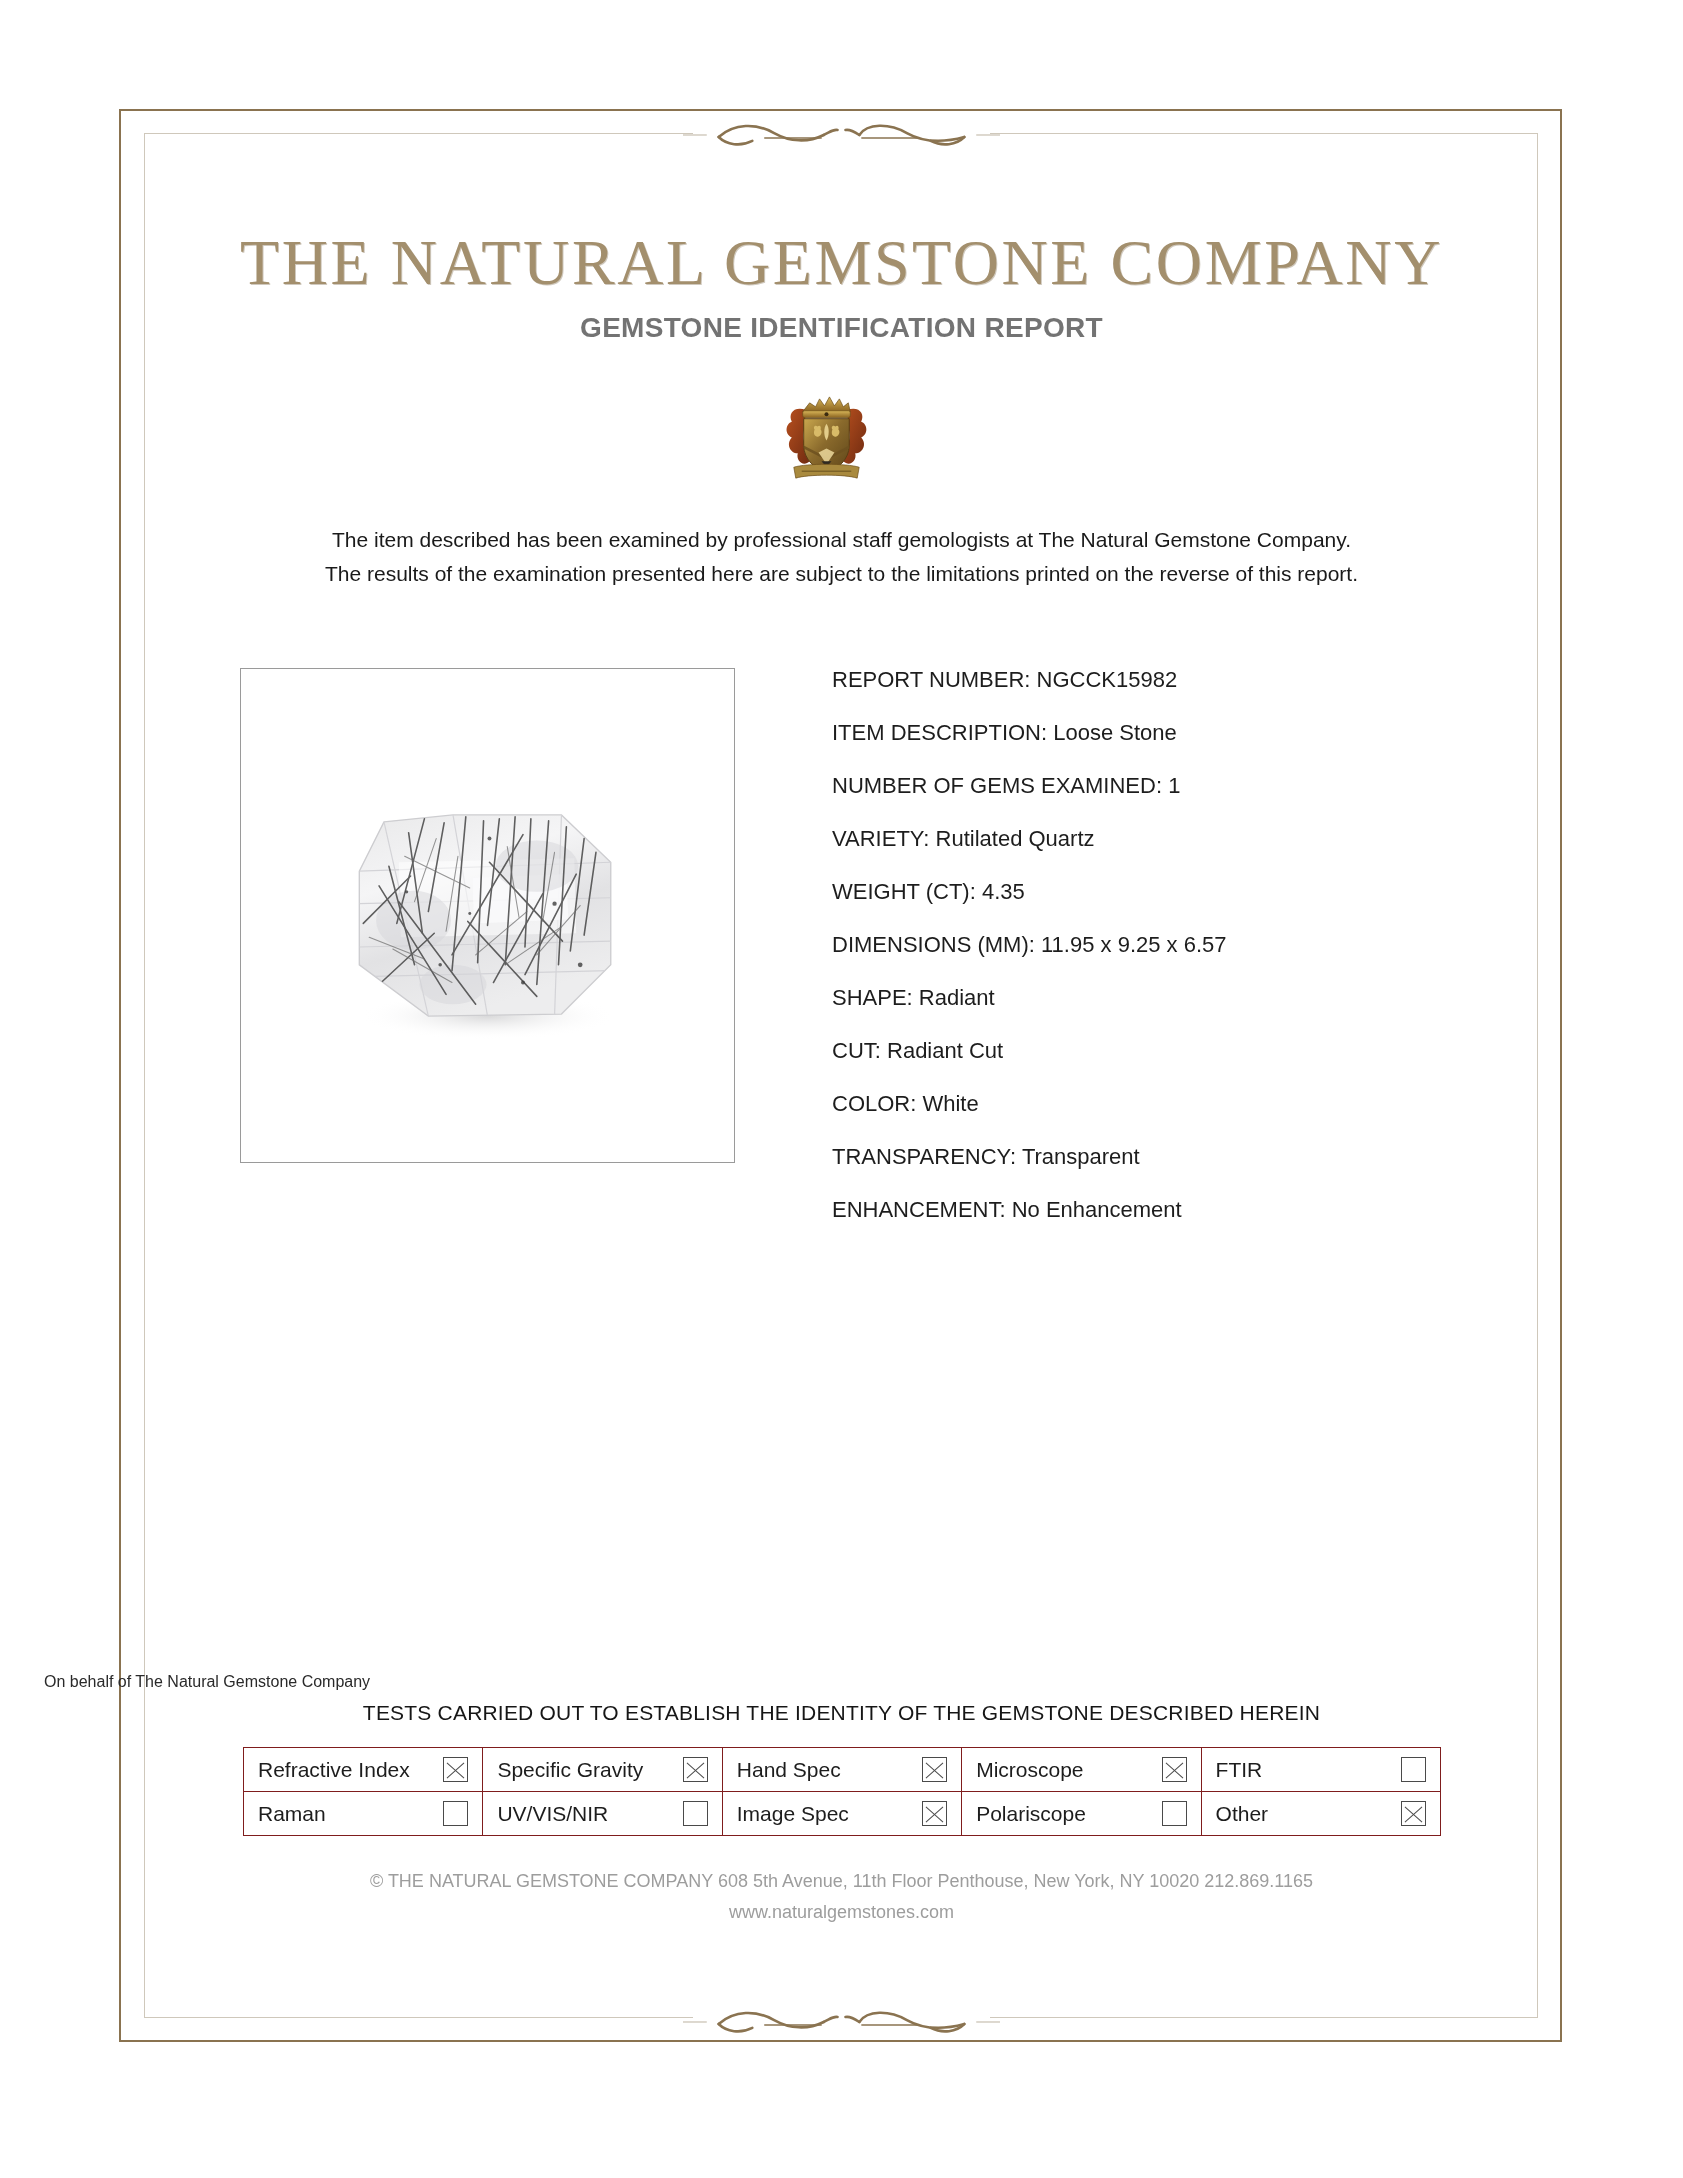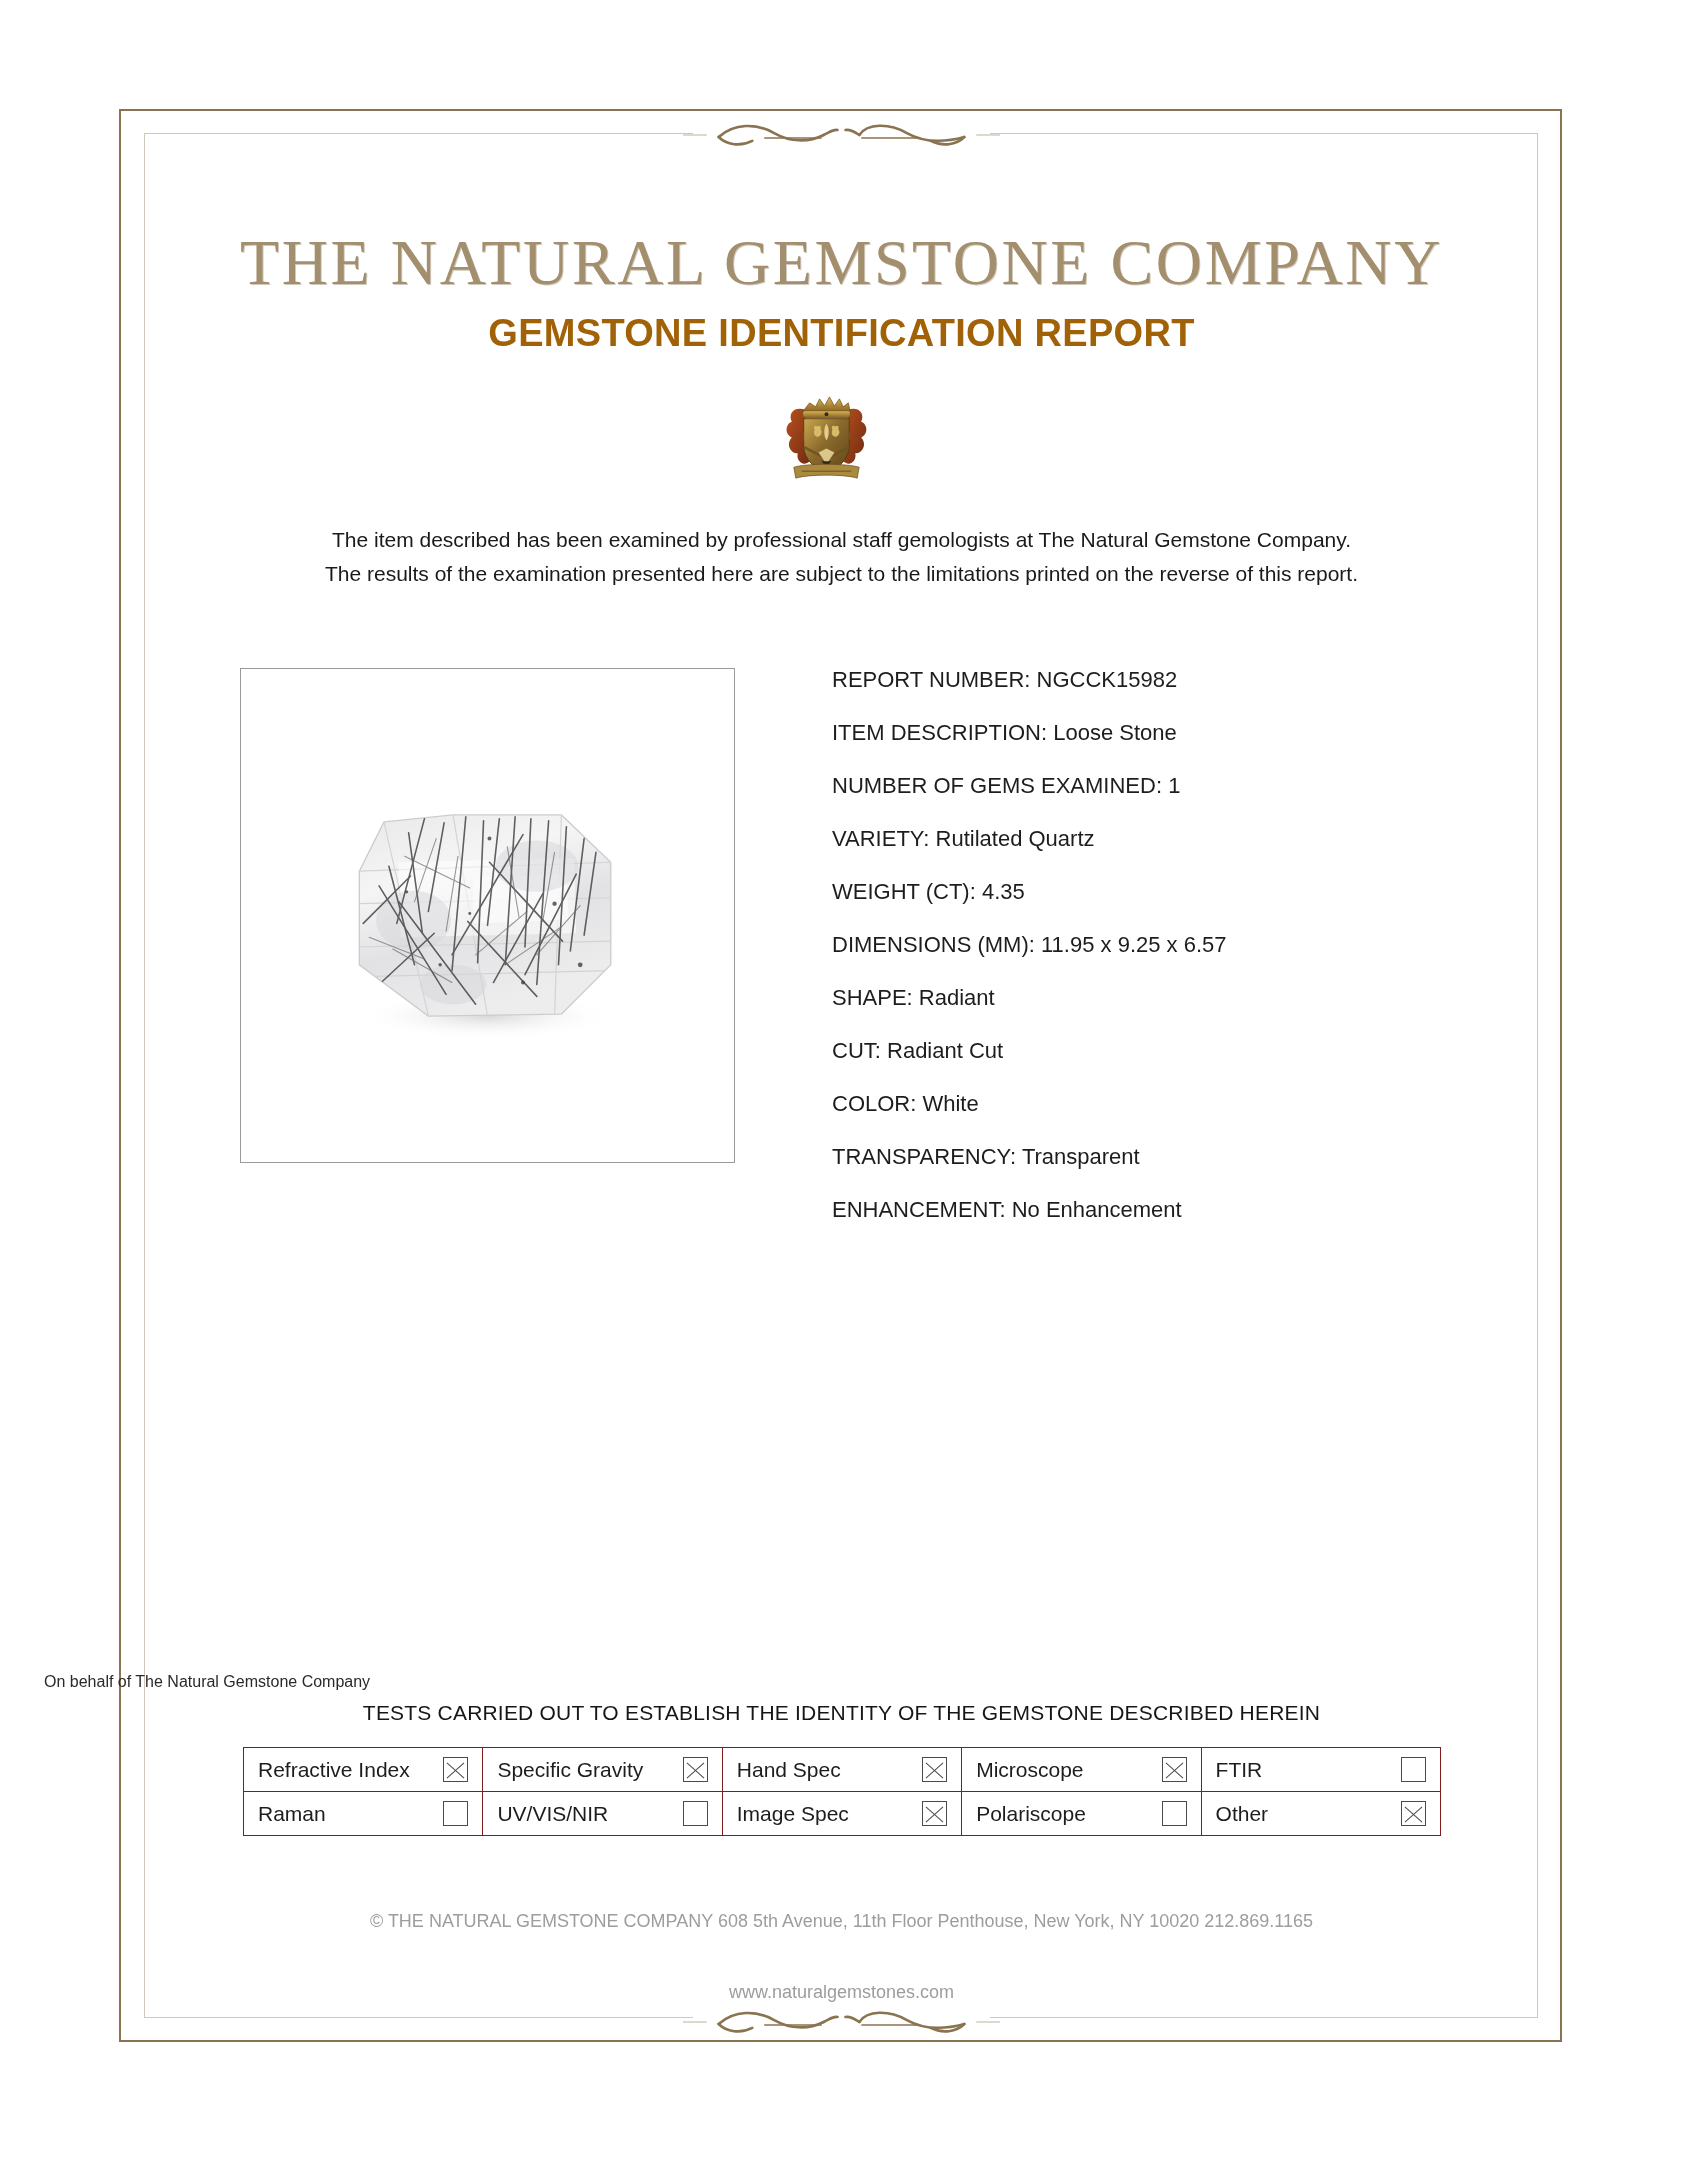--- a/index.html
+++ b/index.html
@@ -78,24 +78,24 @@
     font-weight: 400;
     white-space: nowrap;
     text-shadow: 1px 1px 0 rgba(120,100,70,0.35);
   }
   .report-subtitle {
     position: absolute;
     left: 0;
     top: 312px;
     width: 1683px;
     text-align: center;
-    font-size: 38px;
+    font-size: 28px;
     font-weight: bold;
     letter-spacing: 0.3px;
-    color: #a16207;
+    color: #737373;
   }
 
   
   .crest {
     position: absolute;
     left: 772px;
     top: 386px;
     width: 109px;
     height: 99px;
   }
@@ -214,21 +214,21 @@
   .footer {
     position: absolute;
     left: 0;
     top: 1866px;
     width: 1683px;
     text-align: center;
     font-size: 18px;
     line-height: 31px;
     color: #9d9d9d;
   }
-  .footer div { white-space: nowrap; margin-top: 40px; }
+  .footer div { white-space: nowrap; }
 </style>
 </head>
 <body>
 
 <div class="page">
 
   <div class="frame-outer"></div>
   <div class="frame-inner"></div>
 
   <div class="flourish-mask top"></div>

